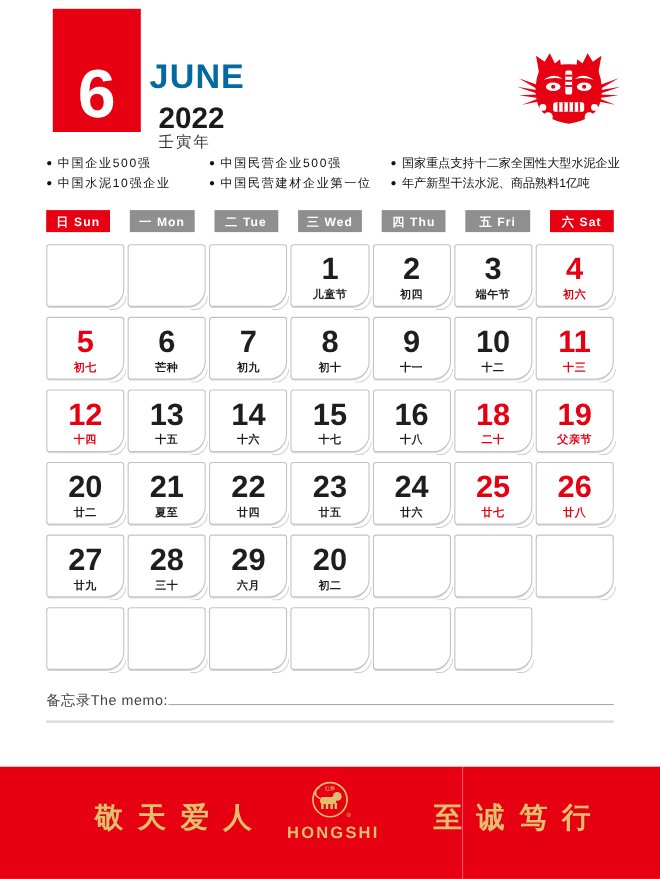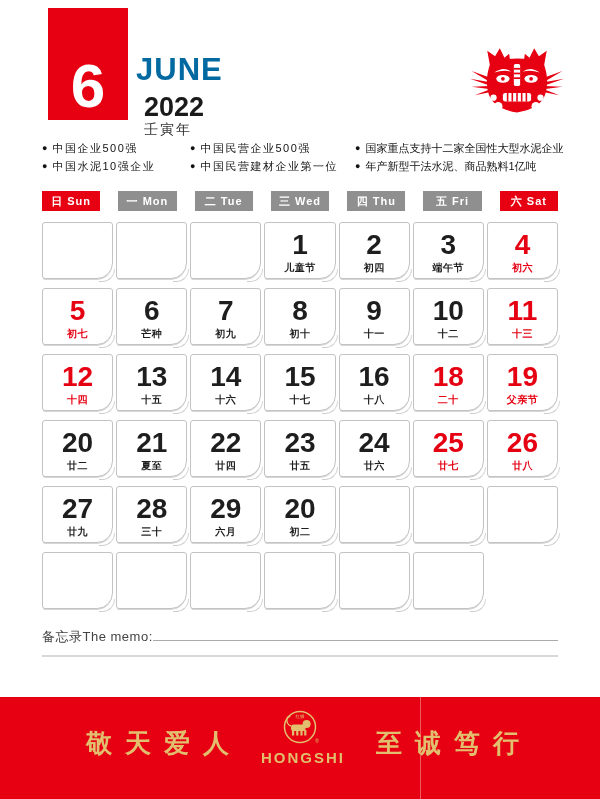--- a/index.html
+++ b/index.html
@@ -88,21 +88,21 @@
   }
   .footer .crease {
     position:absolute; left:420px; top:0; width:1px; height:102px;
     background:rgba(255,255,255,0.35);
   }
   .slogan {
     position:absolute; top:33px; font-size:26px; font-weight:bold;
     color:#e2bf6e; letter-spacing:13px; white-space:nowrap; line-height:1;
   }
   .slogan-left { left:86px; }
-  .slogan-right { left:376px; }
+  .slogan-right { left:394px; }
   .brand-block { position:absolute; left:257px; top:11px; width:88px; text-align:right; }
   .brand-block svg { display:block; margin:0 auto; }
   .brand-name {
     color:#e2bf6e; font-size:15px; font-weight:bold; letter-spacing:2px; margin-top:1px;
   }
 </style>
 </head>
 <body>
 
 <div class="month-square">

